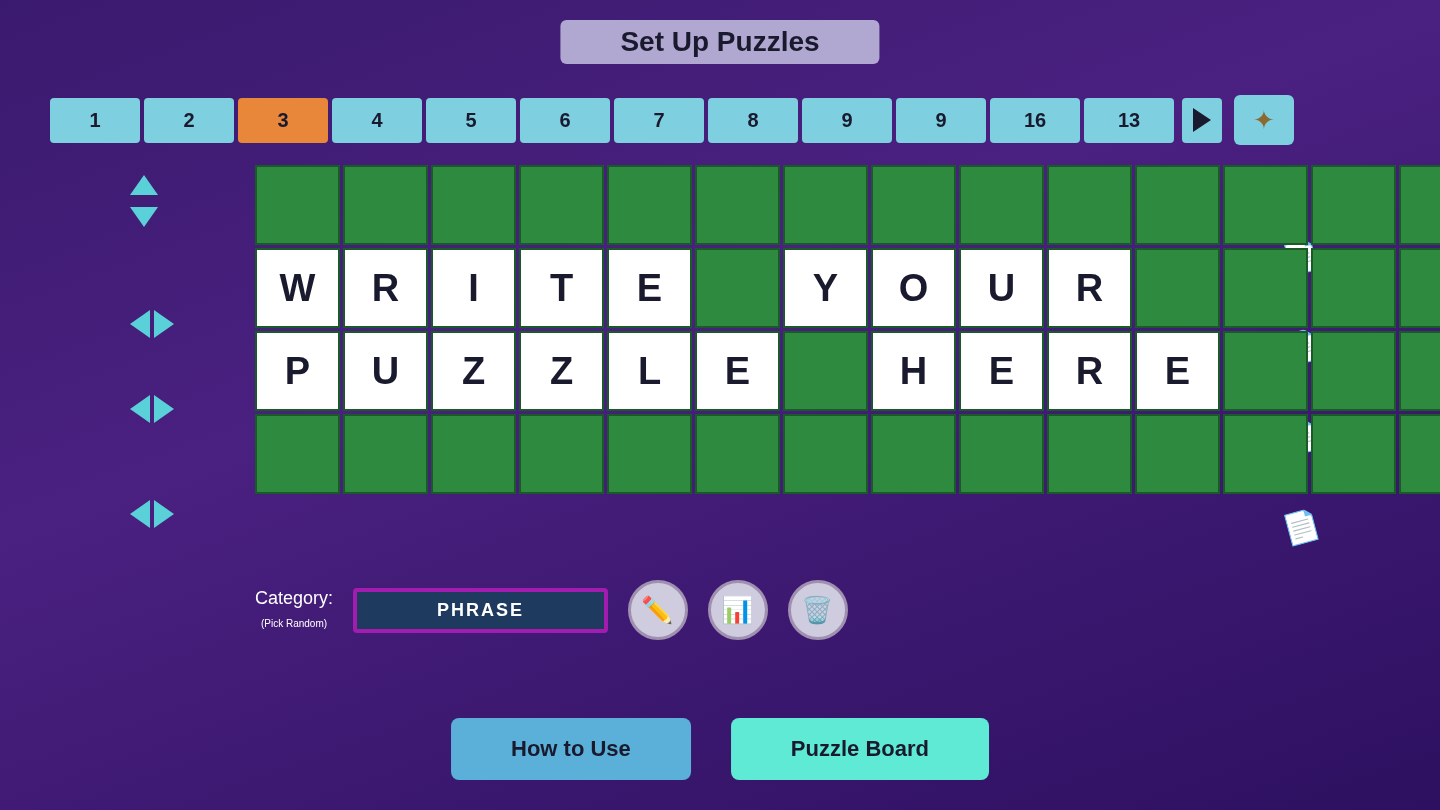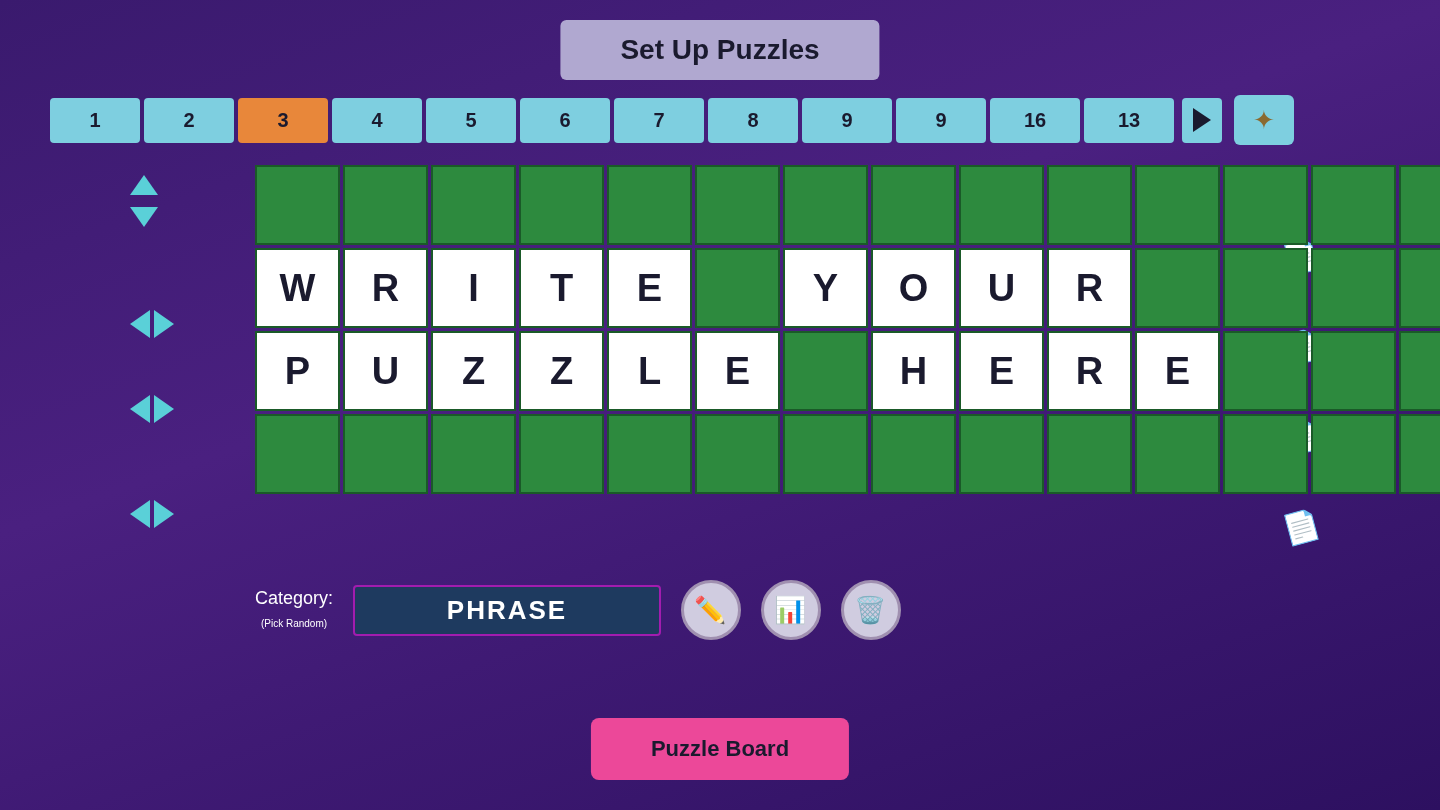--- a/index.html
+++ b/index.html
@@ -14,21 +14,21 @@
     }
 
     
     #title-bar {
       position: absolute;
       top: 20px;
       left: 50%;
       transform: translateX(-50%);
       background: #b0a8d0;
       border-radius: 6px;
-      padding: 14px 60px;
+      padding: 6px 60px;
       font-size: 28px;
       font-weight: bold;
       color: #1a1a2e;
       white-space: nowrap;
     }
 
     
     #tabs-row {
       position: absolute;
       top: 95px;
@@ -159,27 +159,27 @@
 
     #category-label {
       color: #ffffff;
       font-size: 18px;
       text-align: center;
       line-height: 1.3;
     }
 
     #category-input {
       background: #1e3a5f;
-      border: 2px solid #a21caf;
+      border: 4px solid #a21caf;
       border-radius: 4px;
       color: #ffffff;
-      font-size: 26px;
+      font-size: 18px;
       font-weight: bold;
       padding: 8px 20px;
-      width: 308px;
+      width: 255px;
       text-align: center;
       letter-spacing: 2px;
     }
 
     .action-btn {
       width: 60px;
       height: 60px;
       border-radius: 50%;
       background: #d0cce0;
       display: flex;
@@ -209,21 +209,21 @@
       border: none;
       white-space: nowrap;
     }
 
     .btn-how {
       background: #5ab0d8;
       color: #1a1a2e;
     }
 
     .btn-board {
-      background: #ec4899;
+      background: #5eead4;
       color: #1a1a2e;
     }
 
     
     .tri-up {
       width: 0;
       height: 0;
       border-left: 14px solid transparent;
       border-right: 14px solid transparent;
       border-bottom: 20px solid #5ad0d8;
@@ -380,14 +380,15 @@
     <span>Category:</span><br>
     <span style="font-size:10px;margin-top:14px;">(Pick Random)</span>
   </div>
   <input id="category-input" type="text" value="PHRASE" style="">
   <div class="action-btn" style="background:#d0cce0;">✏️</div>
   <div class="action-btn" style="background:#d0cce0;">📊</div>
   <div class="action-btn" style="background:#d0cce0;">🗑️</div>
 </div>
 
 <div id="bottom-buttons">
+  <button class="bottom-btn btn-how">How to Use</button>
   <button class="bottom-btn btn-board">Puzzle Board</button>
 </div>
 
 </body></html>

